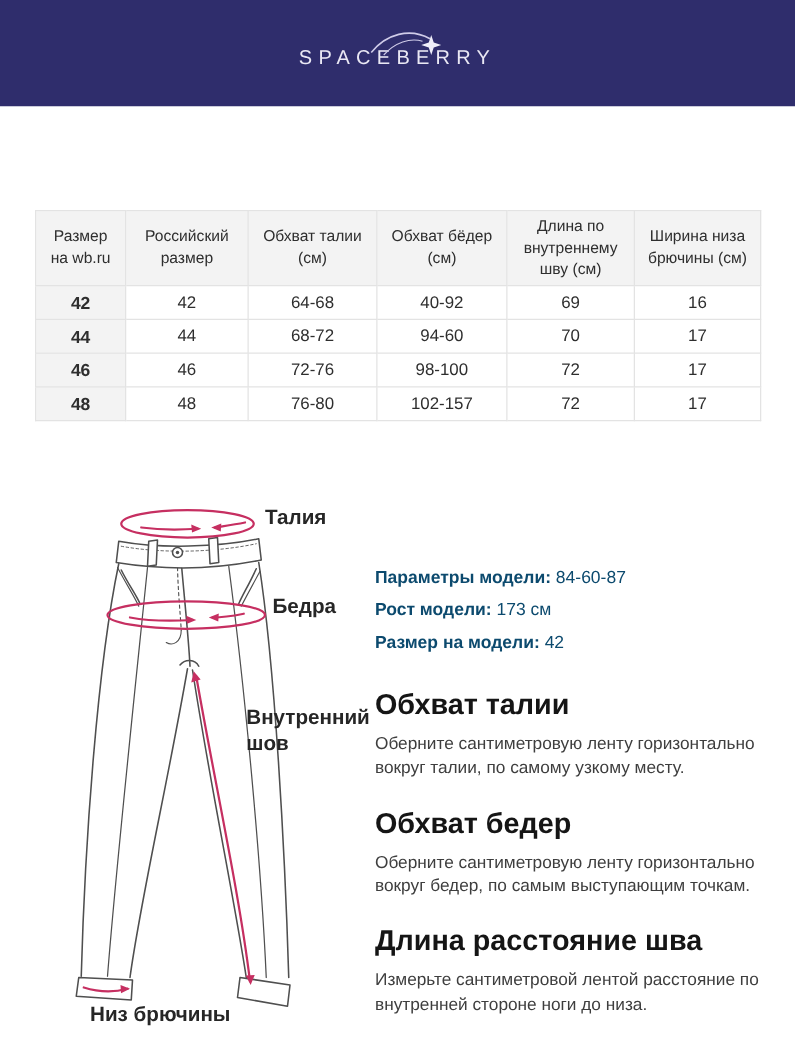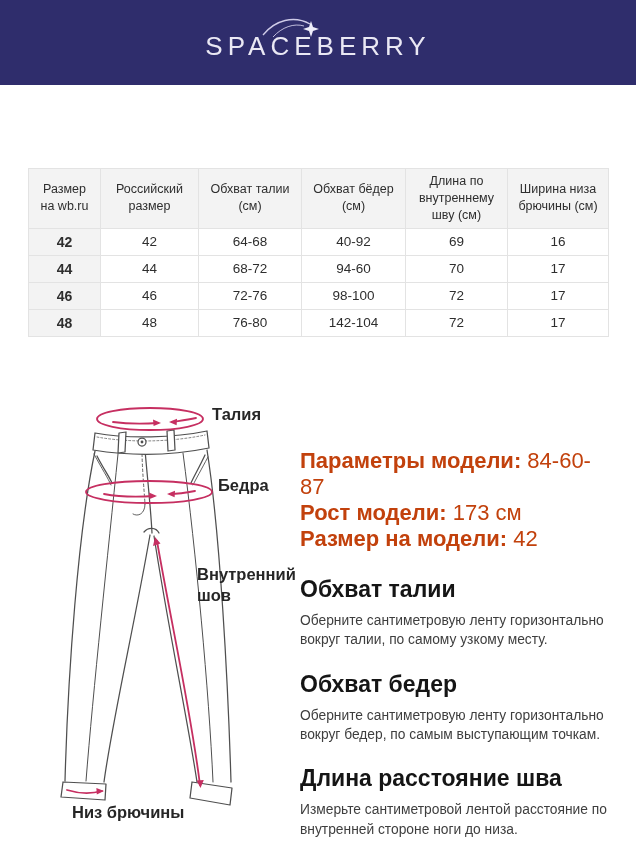--- a/index.html
+++ b/index.html
@@ -7,21 +7,21 @@
     --tbl-border:#e3e3e3; --tbl-shade:#f3f3f3; --ink:#1d1d1d; --body:#3e3e3e;
   }
   *{box-sizing:border-box;margin:0;padding:0;}
   html,body{width:636px;height:848px;background:#fff;overflow:hidden;
     font-family:"Liberation Sans","DejaVu Sans",sans-serif;color:var(--ink);}
   .page{position:relative;width:636px;height:848px;background:#fff;}
 
   
   .brandbar{position:absolute;left:0;top:0;width:636px;height:85px;background:var(--navy);
     display:flex;align-items:center;justify-content:center;}
-  .logo{position:relative;display:inline-block;color:#eae8f4;font-size:26px;
+  .logo{position:relative;display:inline-block;color:#eae8f4;font-size:16px;
     letter-spacing:5px;font-weight:400;padding-top:8px;}
   .logo .star{position:absolute;left:56px;top:-10px;width:62px;height:34px;}
 
   
   .table-wrap{position:absolute;left:28px;top:168px;width:580px;}
   table{width:100%;border-collapse:collapse;table-layout:fixed;}
   th,td{border:1px solid var(--tbl-border);text-align:center;vertical-align:middle;
     color:#2e2e2e;}
   thead th{background:var(--tbl-shade);font-weight:400;font-size:12.5px;line-height:1.35;
     height:54px;padding:4px 6px;}
@@ -34,21 +34,21 @@
   .dlabel{position:absolute;font-size:16.5px;font-weight:600;color:#262626;line-height:1.25;
     white-space:nowrap;}
   .dlabel.wrap{white-space:normal;width:100px;margin-left:24px;}
   .lbl-waist{left:154px;top:12px;}
   .lbl-hips{left:160px;top:83px;}
   .lbl-seam{left:115px;top:172px;}
   .lbl-hem{left:14px;top:410px;}
 
   
   .info{position:absolute;left:300px;top:448px;width:314px;}
-  .param-line{font-size:22px;line-height:26px;color:#c2410c;}
+  .param-line{font-size:14px;line-height:26px;color:#0c4a6e;}
   .param-line .b{font-weight:700;}
   .guides{margin-top:24px;}
   .guide{margin-top:21px;}
   .guide h3{font-size:23px;font-weight:700;color:#151515;margin-bottom:8px;}
   .guide p{font-size:13.8px;line-height:1.4;color:var(--body);}
 </style>
 </head>
 <body>
 
 <div class="page">
@@ -106,21 +106,21 @@
             <td>46</td>
             <td>72-76</td>
             <td>98-100</td>
             <td>72</td>
             <td>17</td>
           </tr>
           <tr>
             <th>48</th>
             <td>48</td>
             <td>76-80</td>
-            <td>142-104</td>
+            <td>102-157</td>
             <td>72</td>
             <td>17</td>
           </tr>
         </tbody>
     </table>
   </section>
 
   <section class="diagram">
     <svg width="212" height="445" viewBox="0 0 212 445" aria-hidden="true">
       <g fill="none" stroke="var(--line)" stroke-width="1.25" stroke-linecap="round" stroke-linejoin="round">

